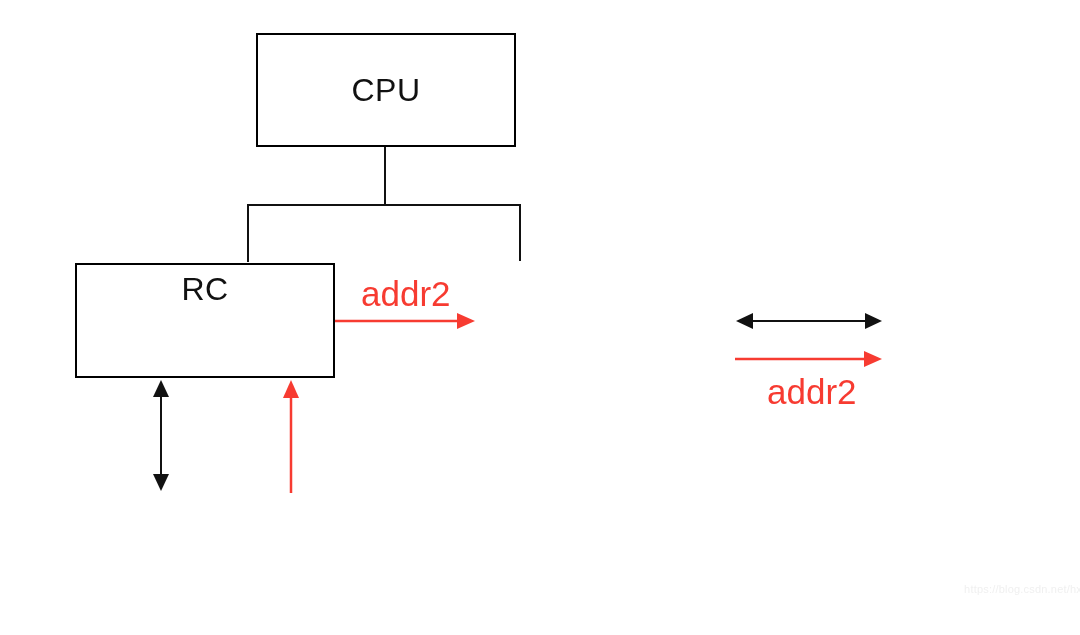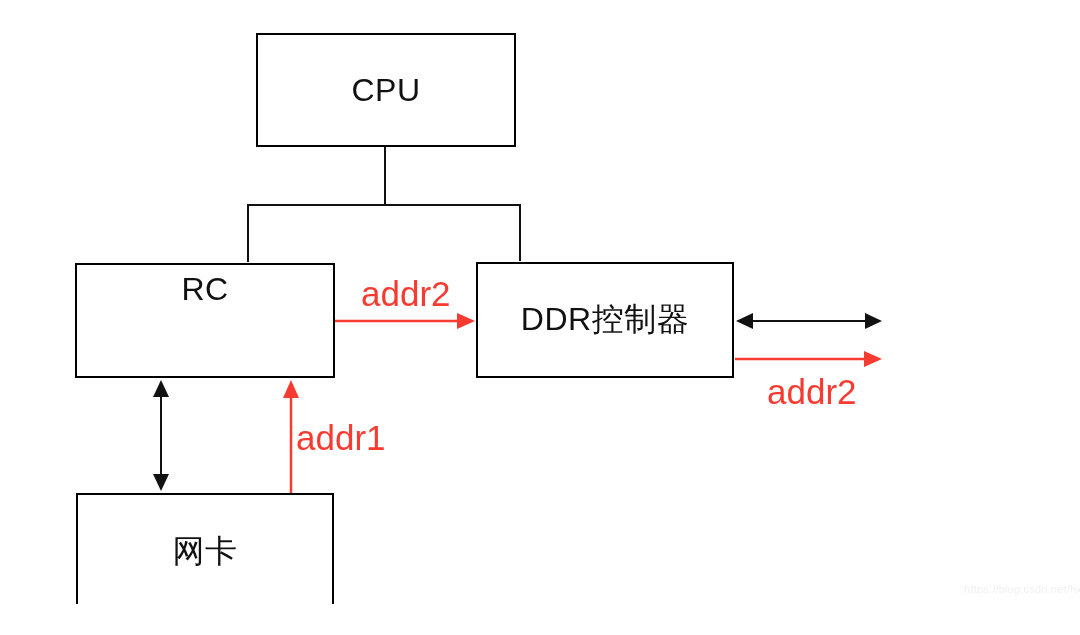--- a/index.html
+++ b/index.html
@@ -75,28 +75,22 @@
 
   <div class="box cpu">
     <span class="box-label">CPU</span>
   </div>
 
   <div class="box rc">
     <span class="box-label">RC</span>
   </div>
 
 
-  <div class="box ddr">
-    <span class="box-label">DDR控制器</span>
-  </div>
 
 
-  <div class="box nic">
-    <span class="box-label">网卡</span>
-  </div>
 
   <svg class="connectors" viewBox="0 0 1080 635" xmlns="http://www.w3.org/2000/svg">
 
     <path class="k-line" d="M357 147 L357 205 M220 205 L492 205 M220 204 L220 262 M492 204 L492 261"></path>
 
     <g>
       <line class="k-line" x1="133" y1="394" x2="133" y2="478"></line>
       <polygon class="k-head" points="133,380 125,397 141,397"></polygon>
       <polygon class="k-head" points="133,491 125,474 141,474"></polygon>
     </g>
@@ -117,18 +111,17 @@
       <polygon class="r-head" points="854,359 836,351 836,367"></polygon>
     </g>
 
     <g>
       <line class="r-line" x1="263" y1="493" x2="263" y2="396"></line>
       <polygon class="r-head" points="263,380 255,398 271,398"></polygon>
     </g>
   </svg>
 
   <div class="edge-label lbl-addr2-left">addr2</div>
-  <div class="edge-label lbl-addr1">addr1</div>
   <div class="edge-label lbl-addr2-right">addr2</div>
 
   <div class="watermark">https://blog.csdn.net/hx_op</div>
 
 </div>
 
 </body></html>

